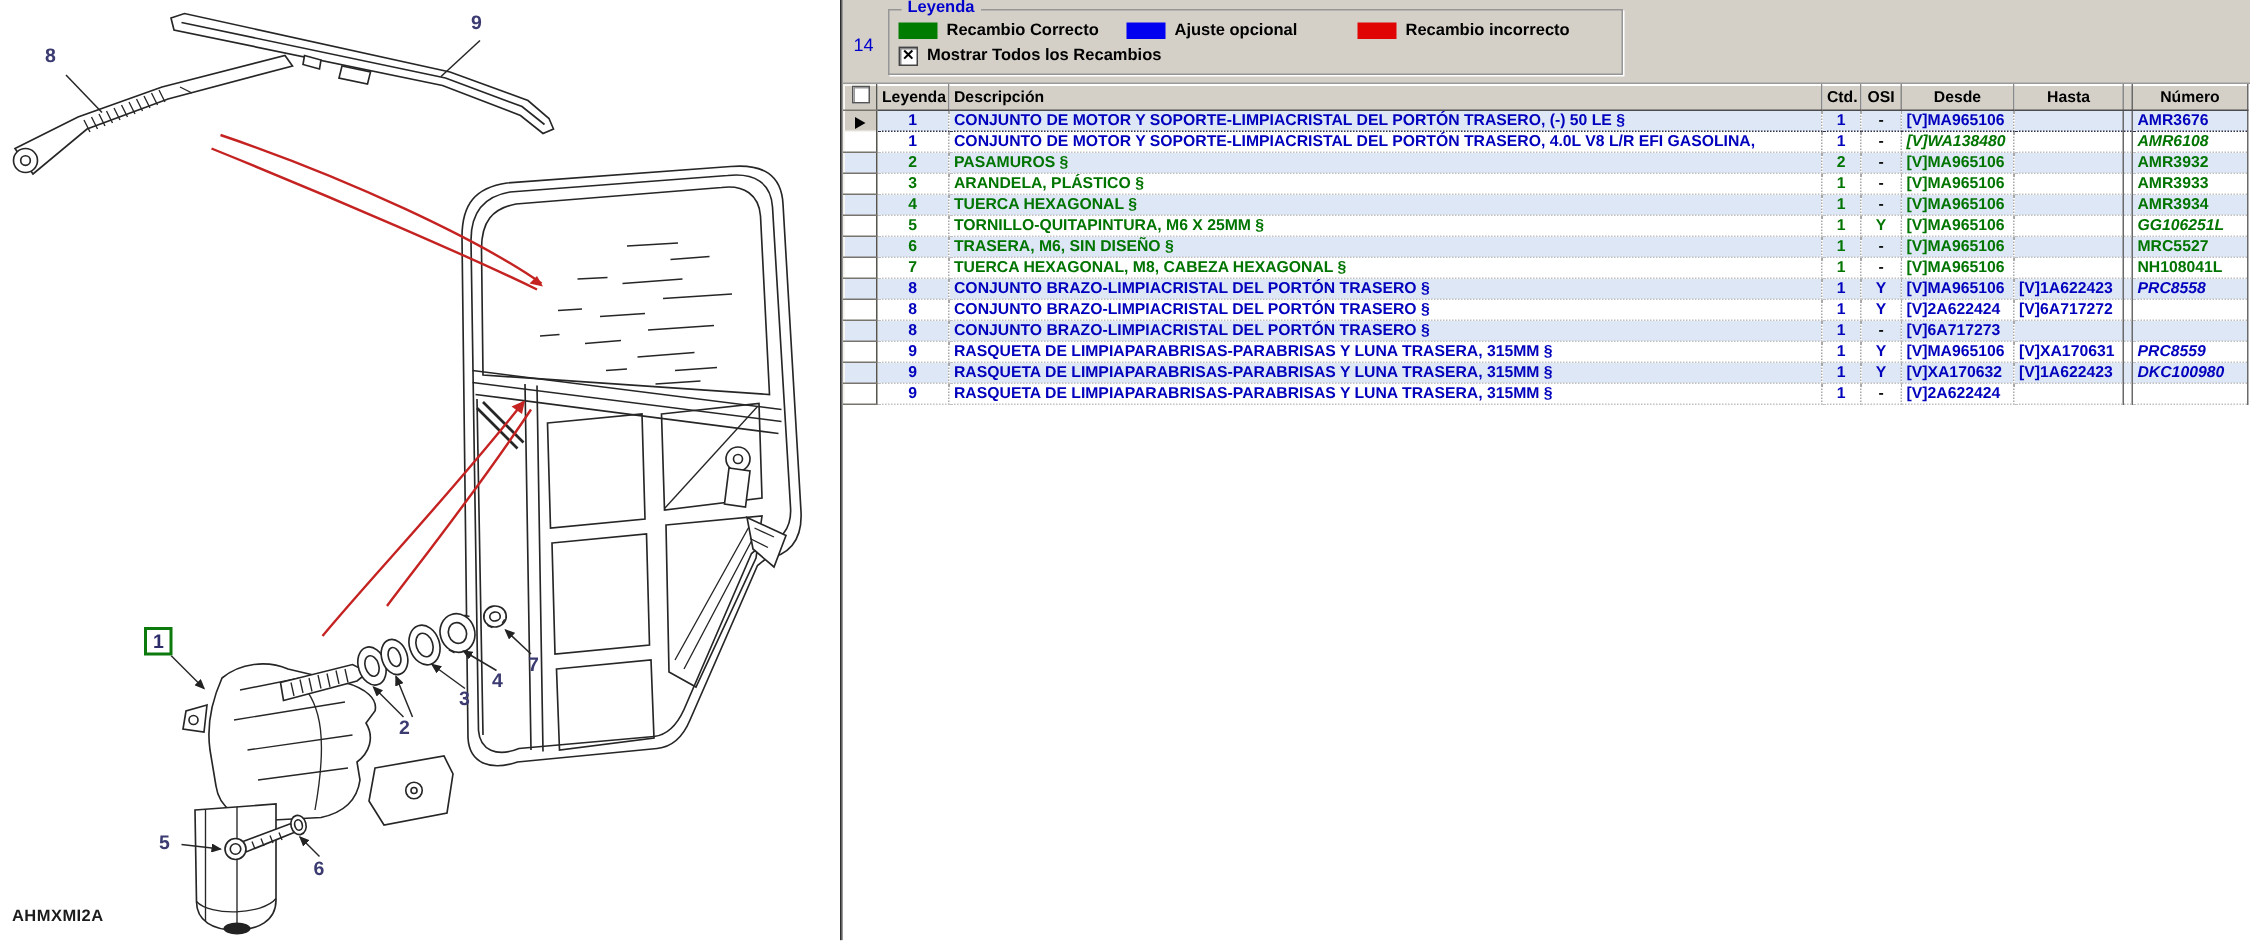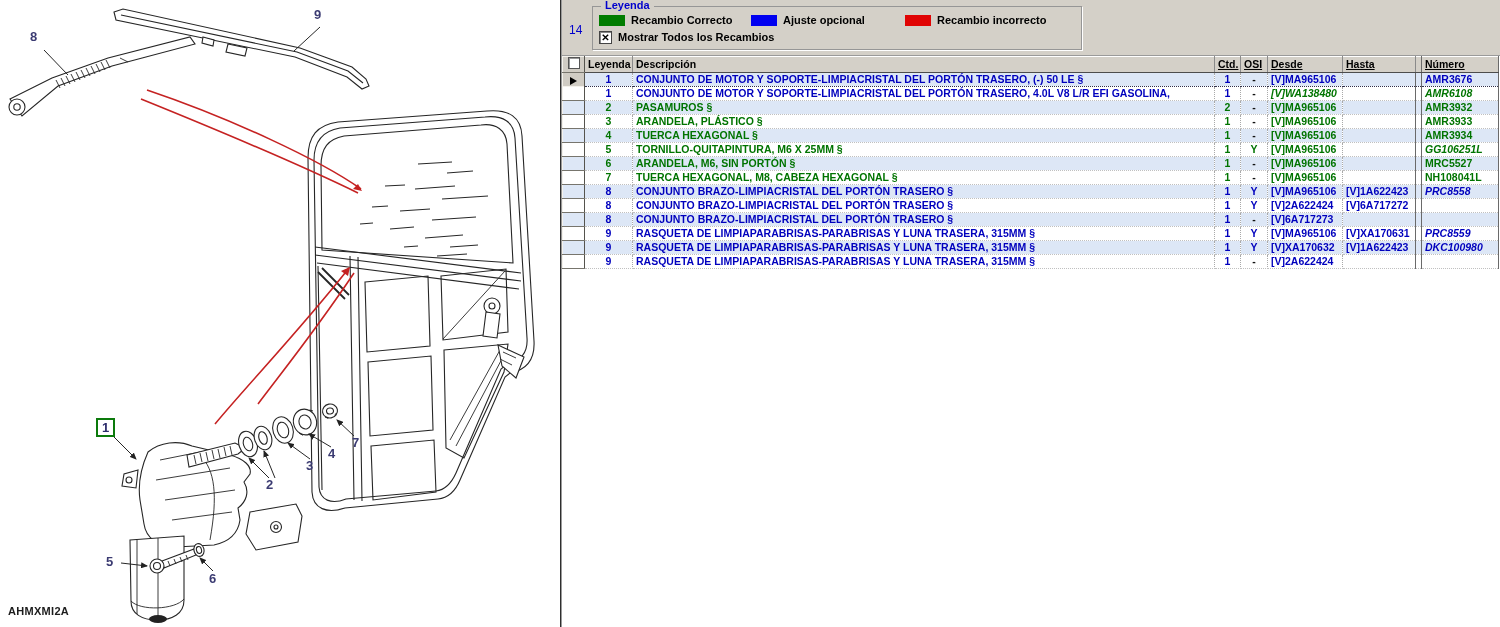--- a/index.html
+++ b/index.html
@@ -27,21 +27,21 @@
   .legend-check{position:absolute;left:6px;top:24px;display:flex;align-items:flex-start;gap:6px;}
   .checkbox{width:11px;height:11px;background:#fff;border:1px solid #444;box-shadow:inset 1px 1px 0 #888;
             font-size:10px;line-height:11px;text-align:center;color:#000;font-weight:bold;}
   .checkbox.checked::before{content:"\2715";}
   .cb-small{width:10px;height:10px;background:#fff;border:1px solid #555;box-shadow:inset 1px 1px 0 #999;display:inline-block;}
   
   .table-area{position:absolute;left:0;top:56px;width:938px;}
   table.parts{border-collapse:collapse;table-layout:fixed;width:936px;font-size:10.5px;font-weight:bold;}
   table.parts td,table.parts th{padding:0 3px;height:14px;line-height:13px;overflow:hidden;white-space:nowrap;box-sizing:border-box;}
   th{background:#d4d0c8;color:#000;text-align:left;border-right:1px solid #8a8a8a;border-top:1px solid #fff;border-bottom:1px solid #4c4c4c;font-size:10.5px;}
-  th.center{text-decoration:underline;}
+  th.center{text-align:center;}
   td{border-right:1px dotted #a9a9a9;border-bottom:1px dotted #c0c0c0;}
   tr.alt td{background:#dde7f6;}
   tr.plain td{background:#fff;}
   tr.selected td{border-top:1px dotted #30304a;border-bottom:1px dotted #30304a;}
   td.sel,th.sel{background:#d0ccc4;border-top:1px solid #f4f2ec;border-left:1px solid #f4f2ec;
         border-bottom:1px solid #77756d;border-right:1px solid #55544e;padding:0;text-align:center;}
   tr.selected td.sel{background:#d0ccc4;}
   .arrow{width:0;height:0;border-left:7px solid #000;border-top:4px solid transparent;border-bottom:4px solid transparent;margin:2px auto 0;}
   td.center{text-align:center;}
   td.gap,th.gap{border-left:1px solid #6a6a6a;border-right:1px solid #6a6a6a;padding:0;}
@@ -310,21 +310,21 @@
               <td class="center">1</td>
               <td class="center">Y</td>
               <td class="">[V]MA965106</td>
               <td class=""></td>
               <td class="gap"></td>
               <td class="last italic">GG106251L</td>
             </tr>
             <tr class="alt c-green">
               <td class="sel"></td>
               <td class="center">6</td>
-              <td class="">ARANDELA, M6, SIN PORTÓN §</td>
+              <td class="">TRASERA, M6, SIN DISEÑO §</td>
               <td class="center">1</td>
               <td class="center k">-</td>
               <td class="">[V]MA965106</td>
               <td class=""></td>
               <td class="gap"></td>
               <td class="last">MRC5527</td>
             </tr>
             <tr class="plain c-green">
               <td class="sel"></td>
               <td class="center">7</td>

